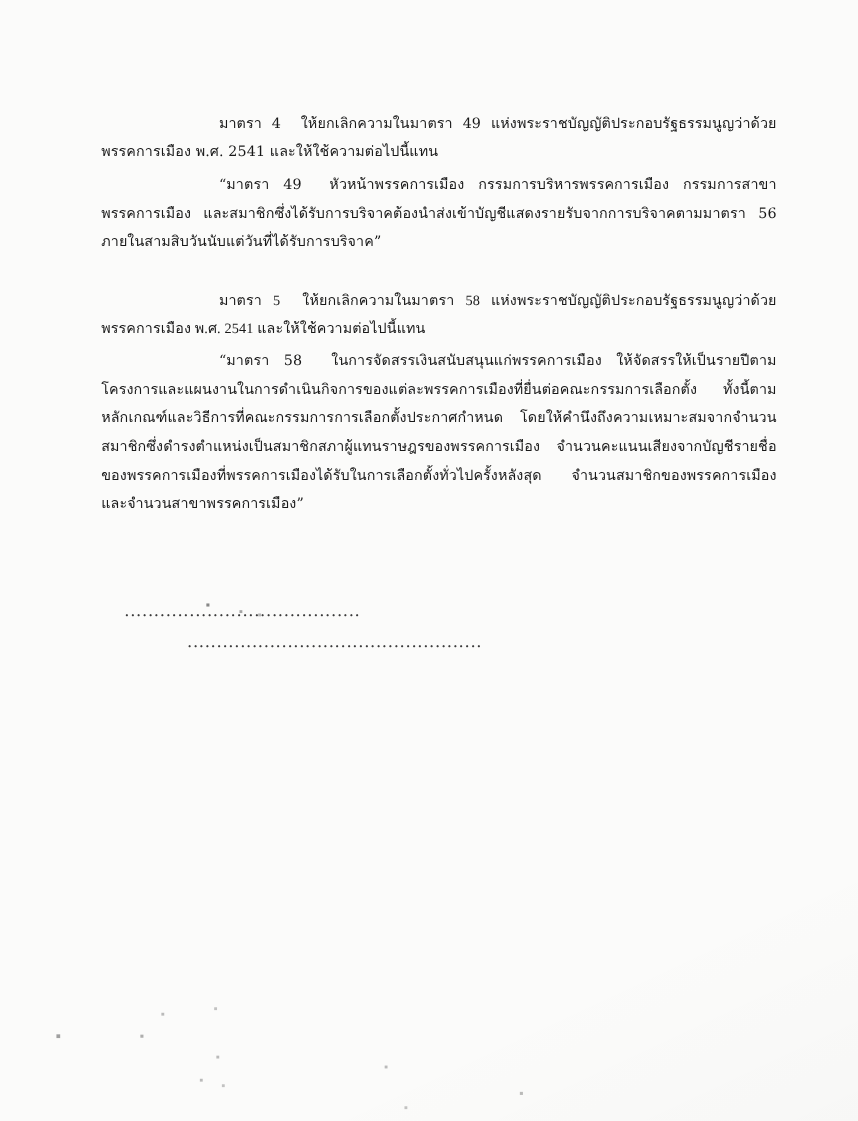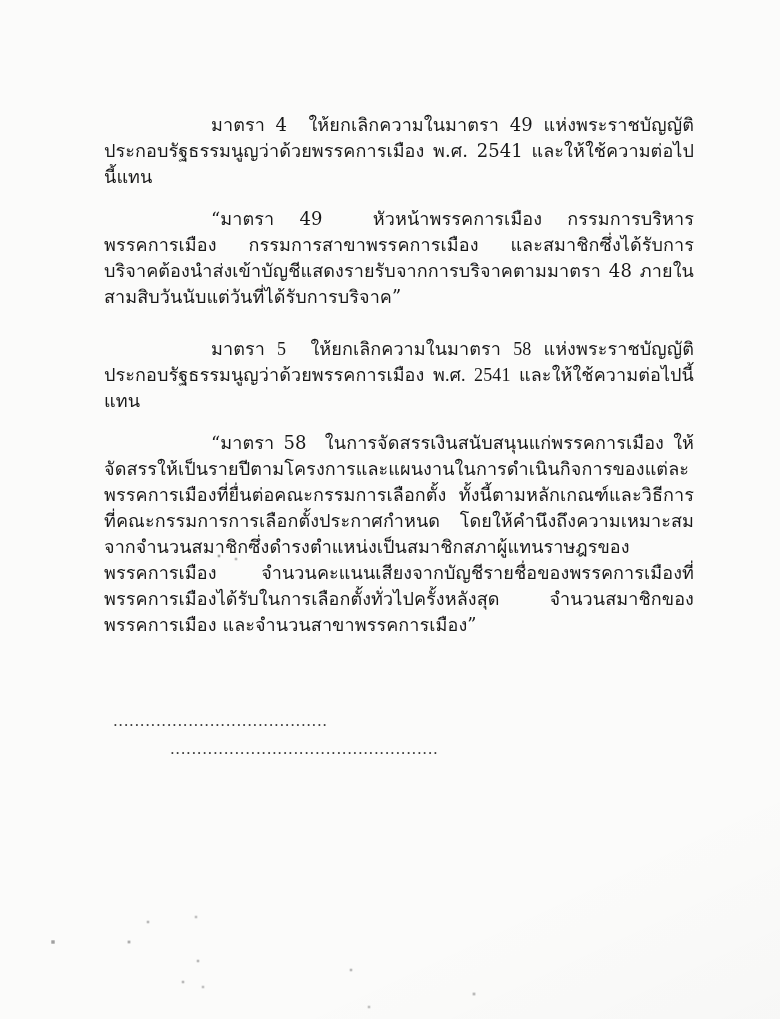--- a/index.html
+++ b/index.html
@@ -20,22 +20,22 @@
   }
   .page {
     position: relative;
     box-sizing: border-box;
     width: 780px;
     height: 1019px;
     padding: 96px 70px 0 88px;
     background: linear-gradient(155deg, rgba(0,0,0,0) 82%, rgba(0,0,0,0.015) 100%);
   }
   .para {
-    margin: 16px;
-    font-size: 18px;
+    margin: 4px;
+    font-size: 13px;
     line-height: 26px;
     text-indent: 107px;
     text-align: justify;
     white-space: pre-wrap;
     letter-spacing: 0.1px;
   }
   .para.gap-above {
     margin-top: 26px;
     font-family: Liberation Serif, serif;
   }
@@ -78,21 +78,21 @@
       368px 1006px 0 0.3px rgba(90,90,90,0.35);
   }
 </style>
 </head>
 <body>
 
 <div class="page">
 
   <p class="para">มาตรา 4  ให้ยกเลิกความในมาตรา 49 แห่งพระราชบัญญัติประกอบรัฐธรรมนูญว่าด้วยพรรคการเมือง พ.ศ. 2541 และให้ใช้ความต่อไปนี้แทน</p>
 
-  <p class="para">“มาตรา 49  หัวหน้าพรรคการเมือง กรรมการบริหารพรรคการเมือง กรรมการสาขาพรรคการเมือง และสมาชิกซึ่งได้รับการบริจาคต้องนำส่งเข้าบัญชีแสดงรายรับจากการบริจาคตามมาตรา 48 ภายในสามสิบวันนับแต่วันที่ได้รับการบริจาค”</p>
+  <p class="para">“มาตรา 49  หัวหน้าพรรคการเมือง กรรมการบริหารพรรคการเมือง กรรมการสาขาพรรคการเมือง และสมาชิกซึ่งได้รับการบริจาคต้องนำส่งเข้าบัญชีแสดงรายรับจากการบริจาคตามมาตรา 56 ภายในสามสิบวันนับแต่วันที่ได้รับการบริจาค”</p>
 
   <p class="para gap-above">มาตรา 5  ให้ยกเลิกความในมาตรา 58 แห่งพระราชบัญญัติประกอบรัฐธรรมนูญว่าด้วยพรรคการเมือง พ.ศ. 2541 และให้ใช้ความต่อไปนี้แทน</p>
 
   <p class="para">“มาตรา 58  ในการจัดสรรเงินสนับสนุนแก่พรรคการเมือง ให้จัดสรรให้เป็นรายปีตามโครงการและแผนงานในการดำเนินกิจการของแต่ละพรรคการเมืองที่ยื่นต่อคณะกรรมการเลือกตั้ง ทั้งนี้ตามหลักเกณฑ์และวิธีการที่คณะกรรมการการเลือกตั้งประกาศกำหนด โดยให้คำนึงถึงความเหมาะสมจากจำนวนสมาชิกซึ่งดำรงตำแหน่งเป็นสมาชิกสภาผู้แทนราษฎรของพรรคการเมือง จำนวนคะแนนเสียงจากบัญชีรายชื่อของพรรคการเมืองที่พรรคการเมืองได้รับในการเลือกตั้งทั่วไปครั้งหลังสุด  จำนวนสมาชิกของพรรคการเมือง และจำนวนสาขาพรรคการเมือง”</p>
 
   <div class="dotline dotline-1">........................................</div>
 
   <div class="dotline dotline-2">..................................................</div>
 
   <div class="noise"></div>

